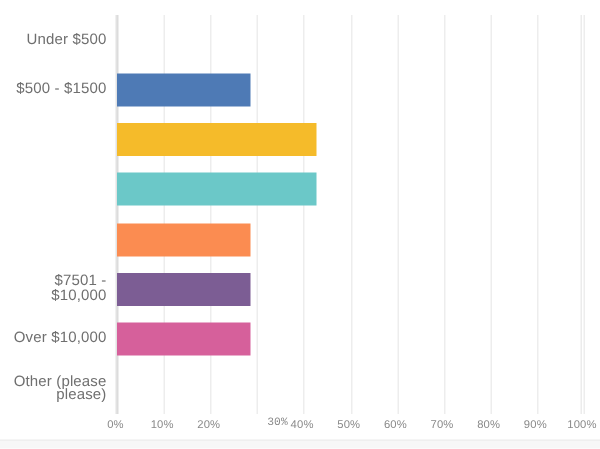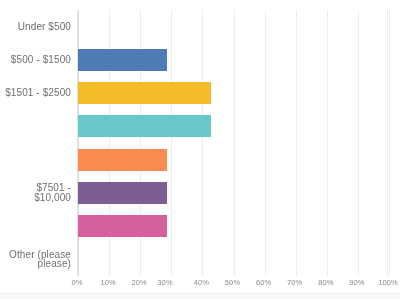--- a/index.html
+++ b/index.html
@@ -114,22 +114,22 @@
   }
 </style>
 </head>
 <body>
 
 <div id="chart-root">
 
   <div id="category-labels">
       <div class="cat-label" style="top: 6.625px; height: 20px; display: flex; align-items: center; justify-content: flex-end;">Under $500</div>
       <div class="cat-label" style="top: 39.875px; height: 20px; display: flex; align-items: center; justify-content: flex-end;">$500 - $1500</div>
-      <div class="cat-label" style="top: 73.125px; height: 20px; display: flex; align-items: center; justify-content: flex-end;">$1501 - $2500</div>
       <div class="cat-label" style="top: 172.875px; height: 20px; display: flex; align-items: center; justify-content: flex-end; padding-left: 23px;">$7501 - $10,000</div>
+      <div class="cat-label" style="top: 206.125px; height: 20px; display: flex; align-items: center; justify-content: flex-end;">Over $10,000</div>
       <div class="cat-label" style="top: 239.375px; height: 20px; display: flex; align-items: center; justify-content: flex-end;">Other (please please)</div>
     </div>
 
   <div id="plot-area">
     <div id="gridlines-layer">
         <div class="gridline zero" style="left: 0px;"></div>
         <div class="gridline" style="left: 31.1px;"></div>
         <div class="gridline" style="left: 62.2px;"></div>
         <div class="gridline" style="left: 93.3px;"></div>
         <div class="gridline" style="left: 124.4px;"></div>
@@ -165,21 +165,21 @@
         <div class="bar-row" style="top: 232.75px; height: 33.25px;">
           <div class="bar" title="Other (please specify): 0%" style="width: 0px; background: transparent;"></div>
         </div>
       </div>
   </div>
 
   <div id="x-axis">
       <div class="tick-label" style="left: 0px;">0%</div>
       <div class="tick-label" style="left: 31.1px;">10%</div>
       <div class="tick-label" style="left: 62.2px;">20%</div>
-      <div class="tick-label" style="left: 88px;">30%</div>
+      <div class="tick-label" style="left: 108px; font-family: Liberation Mono, monospace;">30%</div>
       <div class="tick-label" style="left: 124.4px;">40%</div>
       <div class="tick-label" style="left: 155.5px;">50%</div>
       <div class="tick-label" style="left: 186.6px;">60%</div>
       <div class="tick-label" style="left: 217.7px;">70%</div>
       <div class="tick-label" style="left: 248.8px;">80%</div>
       <div class="tick-label" style="left: 279.9px;">90%</div>
       <div class="tick-label" style="left: 311px;">100%</div>
     </div>
 
   <div id="footer-rule"></div>

